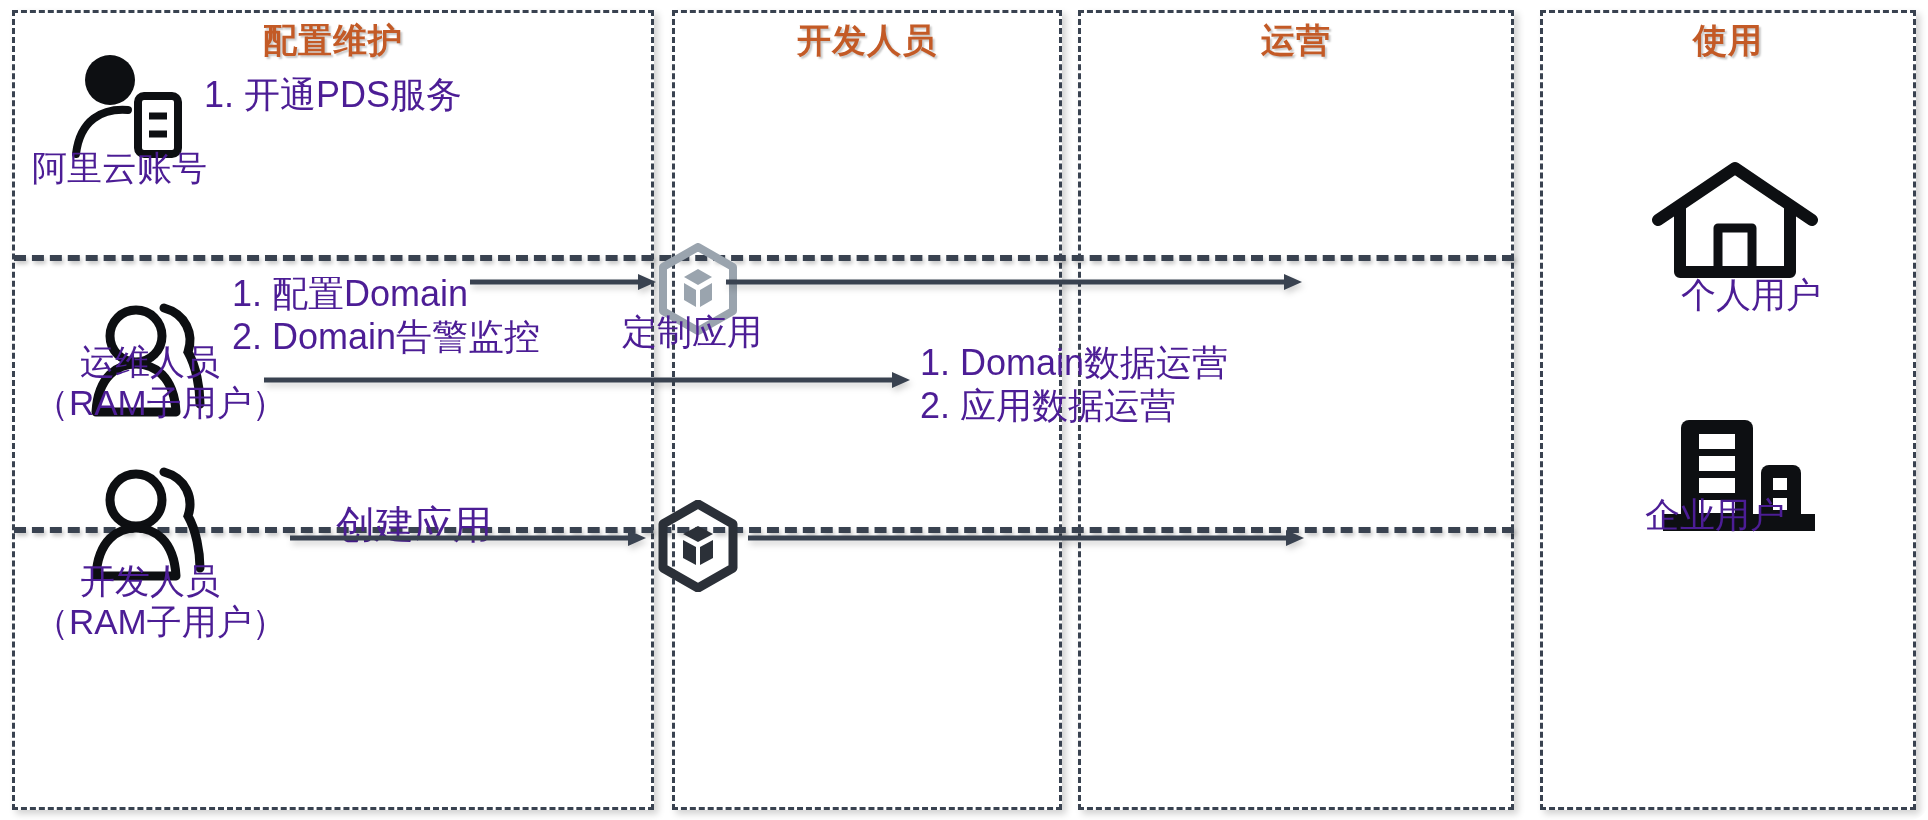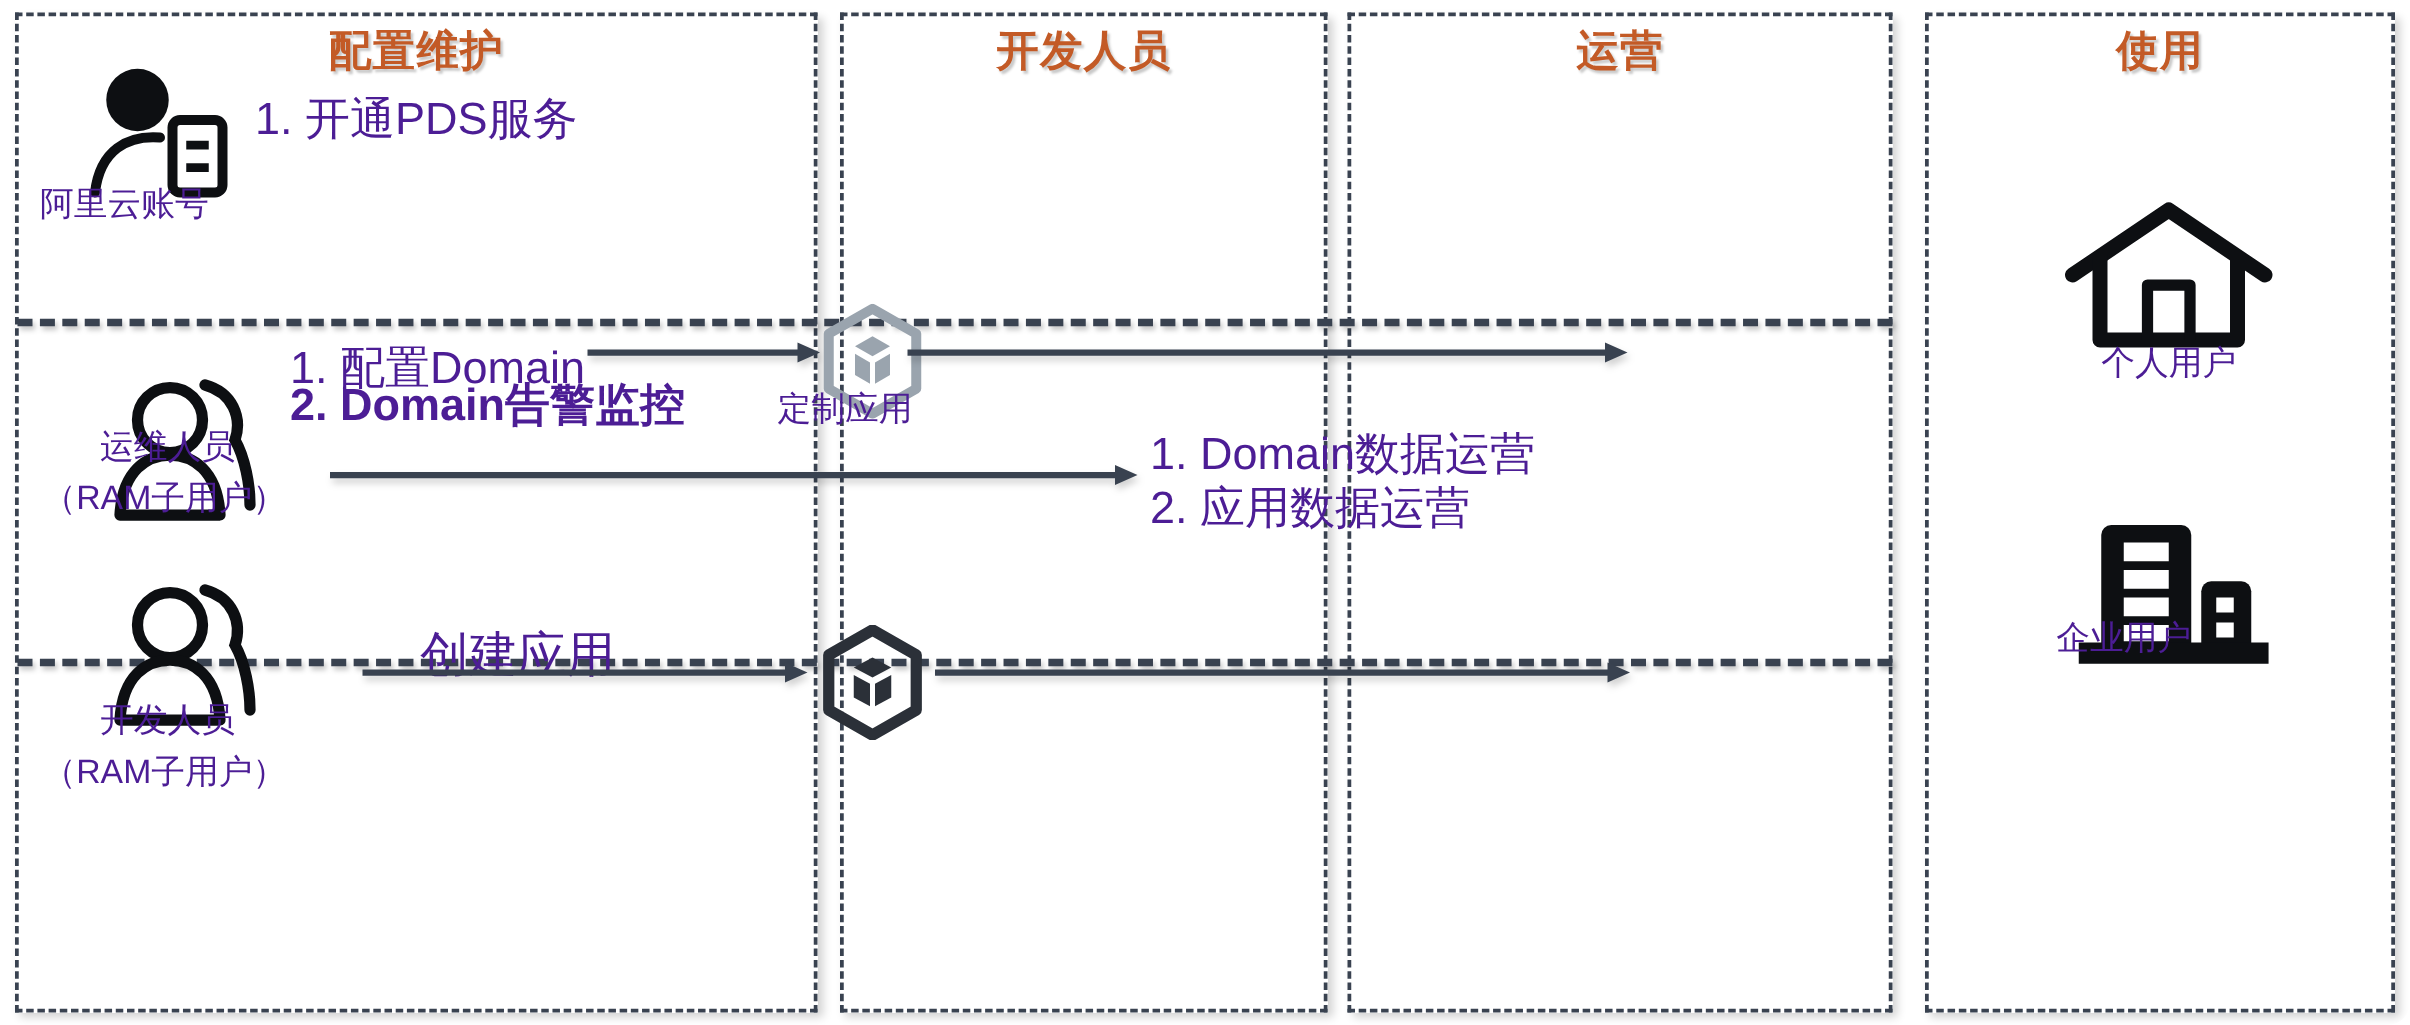--- a/index.html
+++ b/index.html
@@ -64,21 +64,21 @@
   .sep-1 { top: 255px; }
   .sep-2 { top: 527px; }
 
   
   .txt {
     position: absolute;
     color: #4c1d95;
     white-space: pre;
     line-height: 1.14;
   }
-  .label-lg { font-size: 27px; text-align: right; }
+  .label-lg { font-size: 35px; text-align: right; }
   .label-md { font-size: 39px; }
   .list     { font-size: 36px; line-height: 1.27; }
 
   
   .icon { position: absolute; }
 
   
   .arrow {
     position: absolute;
     height: 2px;
@@ -121,21 +121,21 @@
     <svg width="120" height="120" viewBox="0 0 120 120">
       <circle cx="46" cy="36" r="26" fill="none" stroke="#0d0f12" stroke-width="9"></circle>
       <path d="M6 112 C8 76, 28 64, 46 64 C64 64, 84 76, 86 112 Z" fill="none" stroke="#0d0f12" stroke-width="9" stroke-linejoin="round"></path>
       <path d="M74 8 C96 14, 104 34, 98 52 C106 66, 110 88, 110 104" fill="none" stroke="#0d0f12" stroke-width="9" stroke-linecap="round"></path>
     </svg>
   </div>
   <div class="txt label-lg" style="left:80px; top:342px;">运维人员</div>
   <div class="txt label-lg" style="left:34px; top:383px;">（RAM子用户）</div>
 
   <div class="txt list" style="left:232px; top:271px;">1. 配置Domain</div>
-  <div class="txt list" style="left:232px; top:301px;font-weight:bold;">2. Domain告警监控</div>
+  <div class="txt list" style="left:232px; top:314px;">2. Domain告警监控</div>
 
   <div class="arrow" style="left:470px; top:270px;">
     <svg width="190" height="24" viewBox="0 0 190 24">
       <line x1="0" y1="12" x2="170" y2="12" stroke="#394250" stroke-width="5"></line>
       <path d="M168 4 L186 12 L168 20 Z" fill="#394250"></path>
     </svg>
   </div>
 
   <div class="icon" style="left:655px; top:243px;">
     <svg width="86" height="92" viewBox="0 0 86 92">

